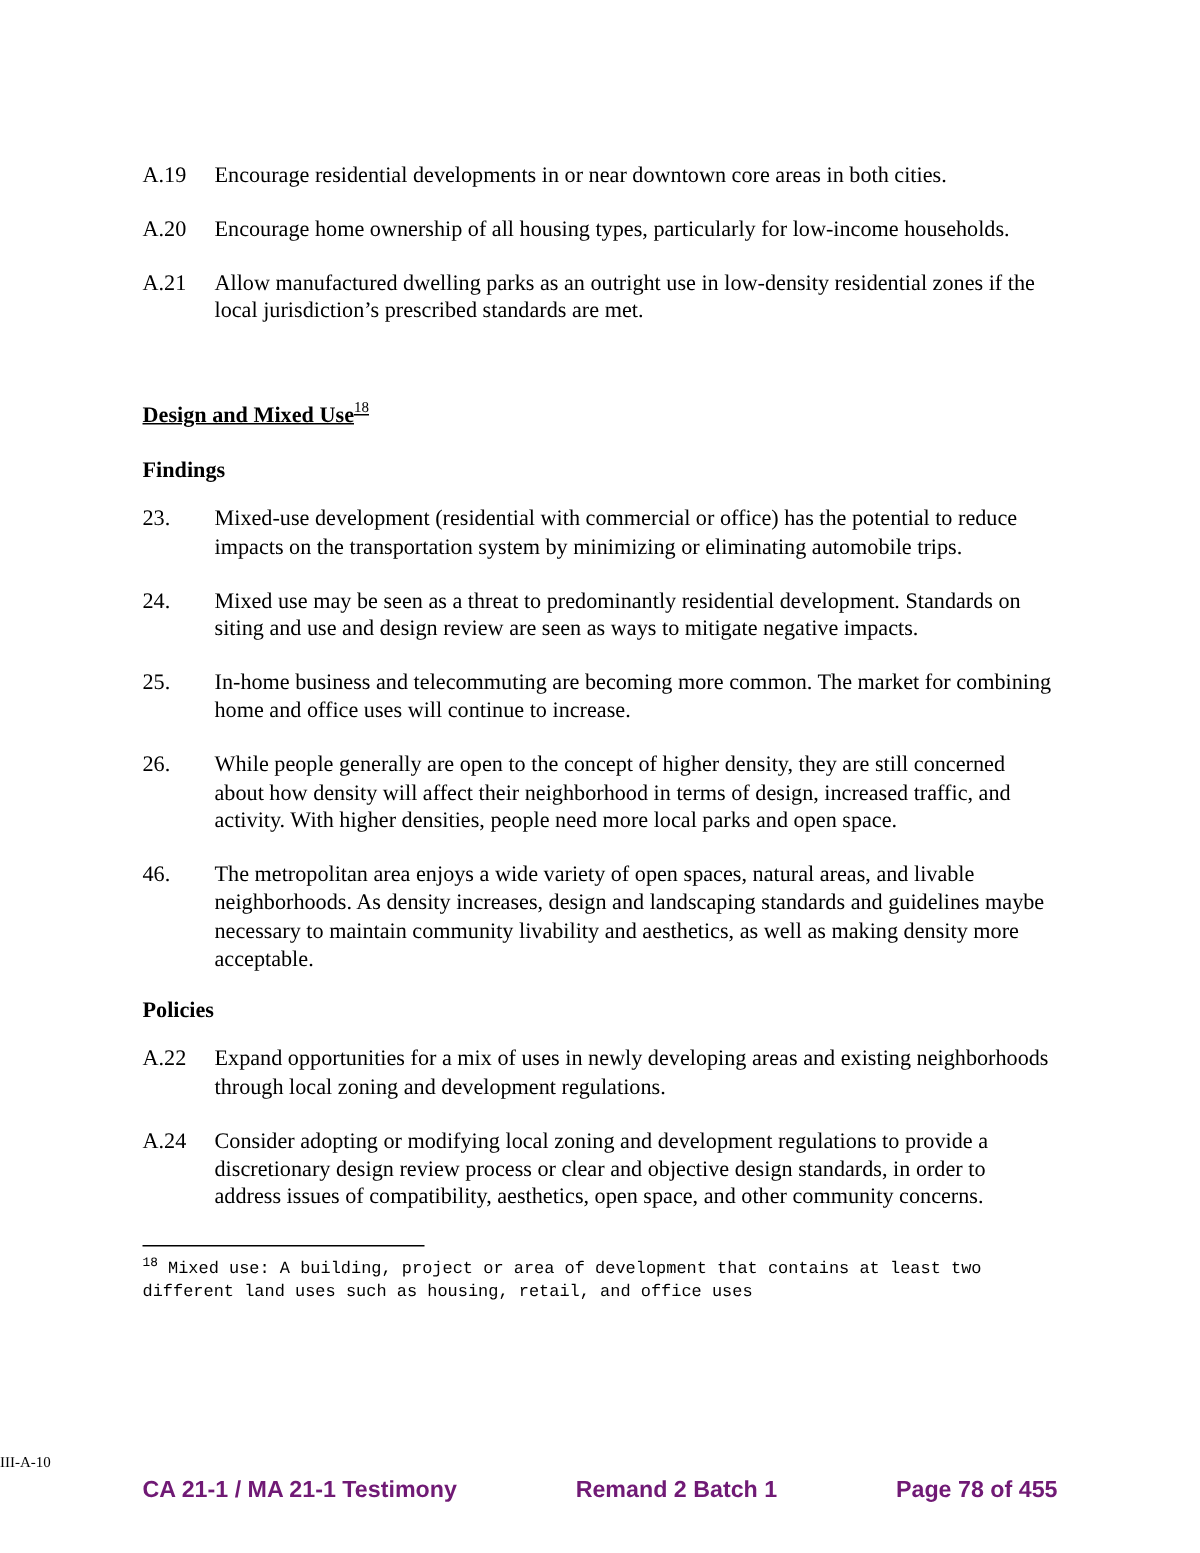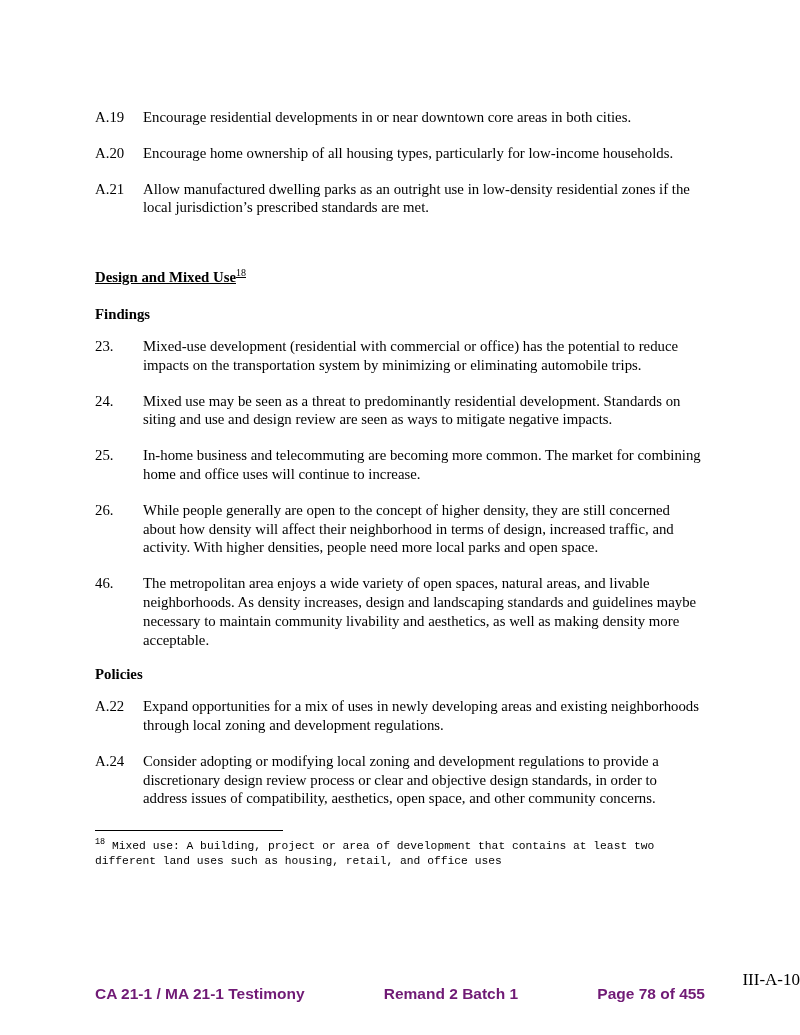--- a/index.html
+++ b/index.html
@@ -75,24 +75,24 @@
     max-width: 580px;
     font-family: Liberation Mono, monospace;
   }
   .footnote sup {
     font-size: 8.5px;
     vertical-align: super;
   }
   .pagenum {
     position: absolute;
     left: 0;
-    right: 0;
+    right: 17px;
     top: 970px;
-    text-align: right;
-    font-size: 17px;
+    text-align: left;
+    font-size: 10px;
   }
   .stamp {
     position: absolute;
     left: 95px;
     right: 95px;
     top: 985px;
     display: flex;
     justify-content: space-between;
     align-items: baseline;
     color: #701a75;

